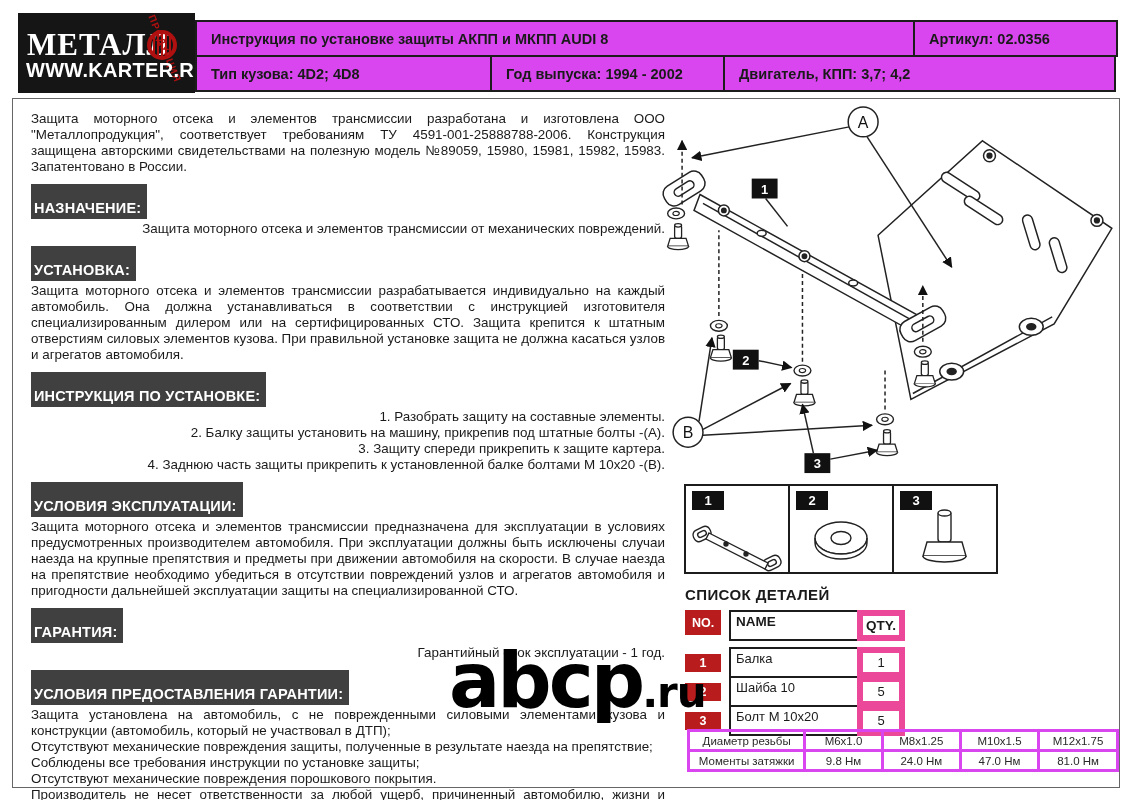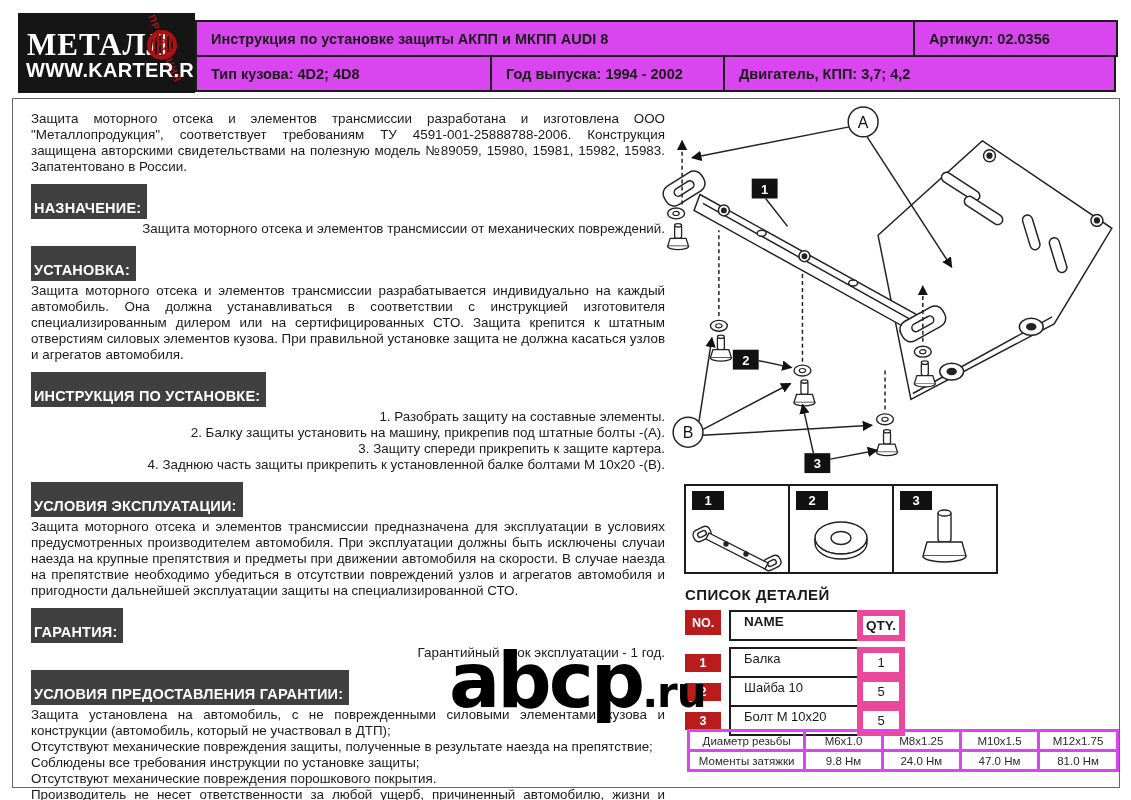--- a/index.html
+++ b/index.html
@@ -55,21 +55,21 @@
   .plist{position:absolute;left:672px;top:487px;}
   .pl-title{font-weight:bold;font-size:15px;letter-spacing:.4px;}
   .pl-row{display:flex;align-items:stretch;}
   .pl-head{margin-top:7px;margin-bottom:6px;}
   .pl-body .pl-row{margin-top:-2px;}
   .pl-body .pl-row:first-child{margin-top:0;}
   .pl-no{width:36px;background:#b91c1c;color:#fff;font-weight:bold;font-size:12.5px;text-align:center;
          margin-right:8px;display:flex;align-items:center;justify-content:center;}
   .pl-body .pl-no{height:18px;align-self:center;}
   .pl-head .pl-no{height:25px;}
-  .pl-name{width:130px;border:2px solid #1c1c1c;box-sizing:border-box;padding:2px 0 2px 13px;font-size:13px;}
+  .pl-name{width:130px;border:2px solid #1c1c1c;box-sizing:border-box;padding:2px 0 2px 5px;font-size:13px;}
   .pl-qty{width:48px;border:6px solid #ec4899;box-sizing:border-box;margin-left:-2px;text-align:center;
           padding:2px 0;font-size:13px;}
   .pl-head .pl-name,.pl-head .pl-qty{font-weight:bold;font-size:13.5px;}
 
   
   .torque{position:absolute;left:674px;top:630px;border-collapse:collapse;}
   .torque td{border:3px solid #d946ef;font-size:11.5px;text-align:center;padding:1px 4px;height:15px;color:#2a2a2a;}
   .torque .tl{width:112px;}
   .torque .tc{width:70px;}
 

